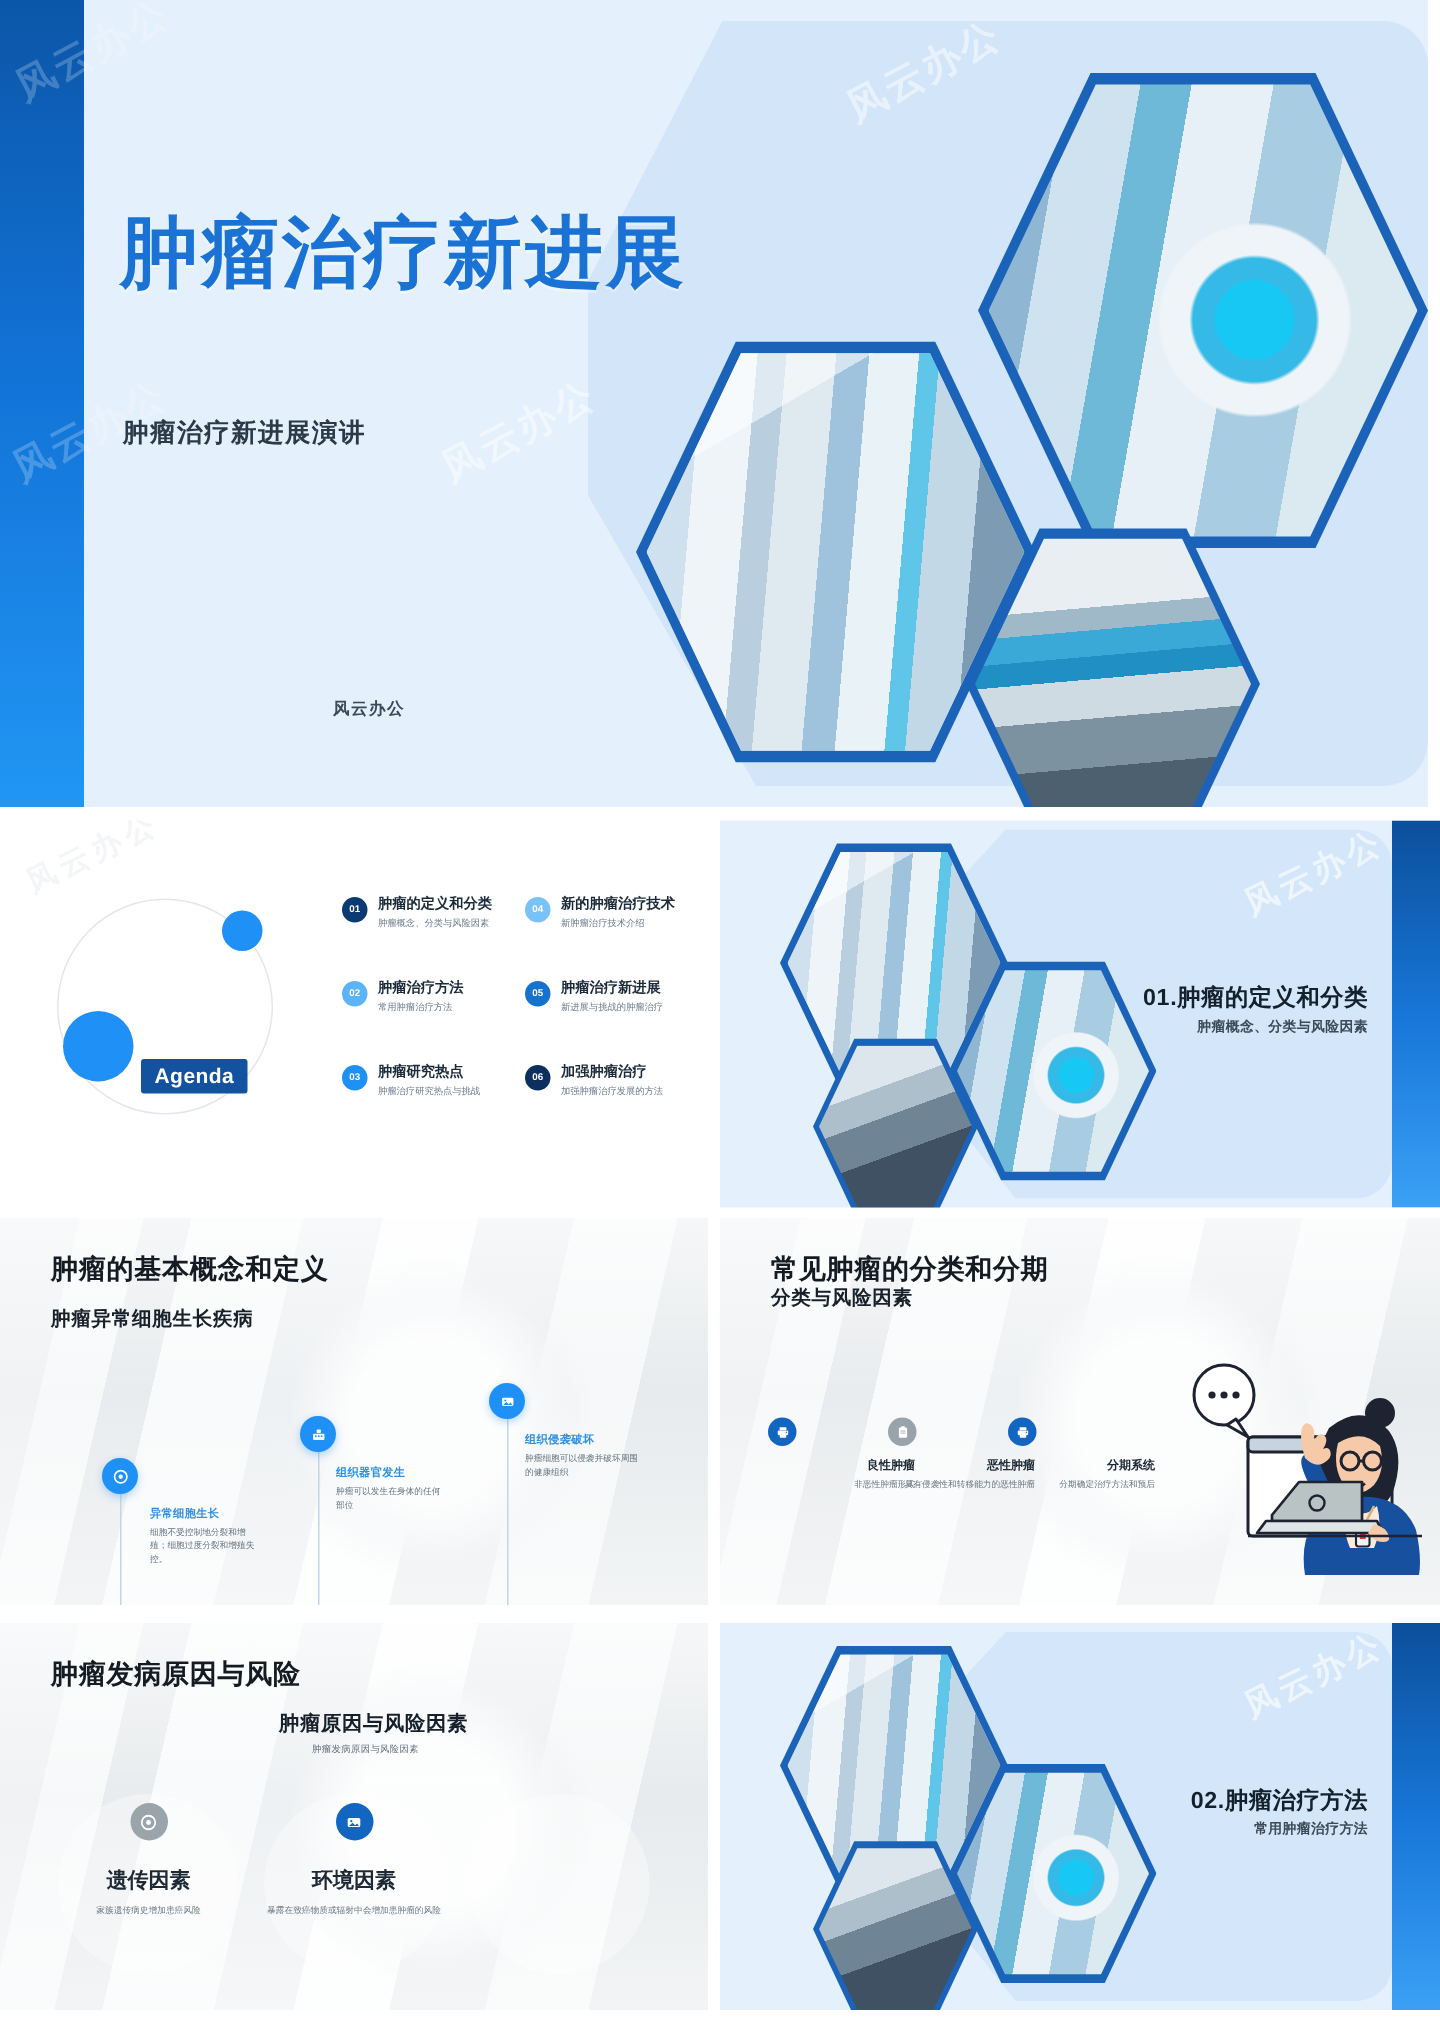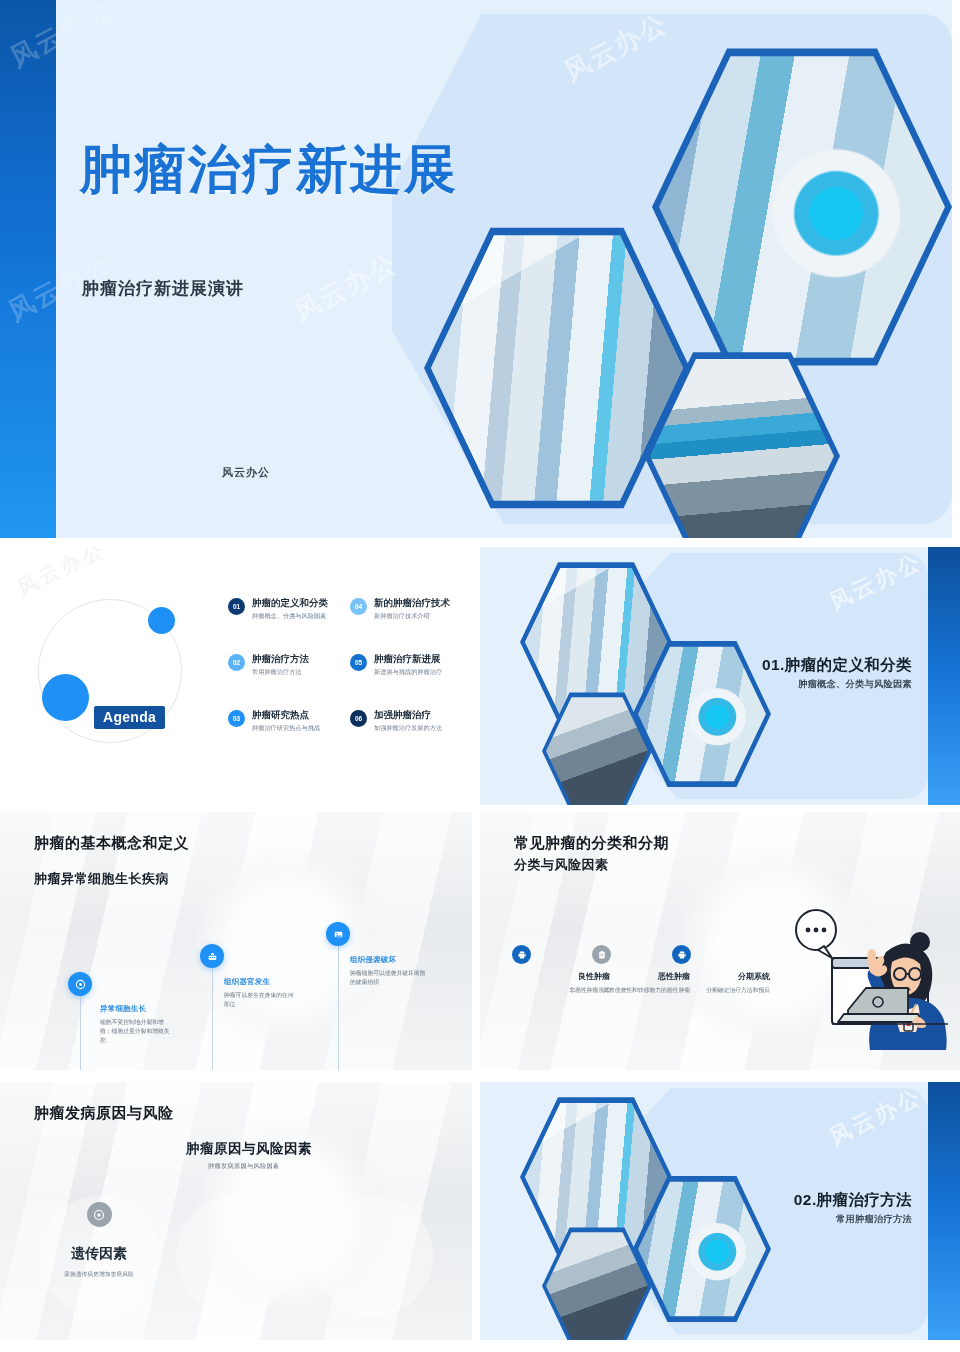--- a/index.html
+++ b/index.html
@@ -162,21 +162,21 @@
       linear-gradient(103deg, #e9ecee 0 10%, #f4f6f7 10% 18%, #dfe3e6 18% 24%,
         #f6f8f9 24% 38%, #e6eaed 38% 48%, #fbfcfc 48% 60%,
         #e2e6e9 60% 72%, #f2f5f6 72% 85%, #dde2e5 85% 100%);
   }
   .bg-photo:after {
     content: ""; position: absolute; inset: 0;
     background: linear-gradient(180deg, rgba(255,255,255,.72) 0%, rgba(255,255,255,.30) 45%, rgba(255,255,255,.62) 100%);
   }
   .c-title {
     position: absolute; left: 34px; top: 22px;
-    font-size: 15px; font-weight: 800; color: #141b22; letter-spacing: .5px;
+    font-size: 18px; font-weight: 800; color: #141b22; letter-spacing: .5px;
   }
   .c-subtitle {
     position: absolute; left: 34px; top: 58px;
     font-size: 13px; font-weight: 800; color: #18202a; letter-spacing: .5px;
   }
 
   
   .tl-node { position: absolute; }
   .tl-circle {
     width: 24px; height: 24px; border-radius: 50%;
@@ -507,20 +507,31 @@
         <svg width="12" height="12" viewBox="0 0 16 16" aria-hidden="true">
           <circle cx="8" cy="8" r="6" stroke="#fff" stroke-width="1.6" fill="none"></circle>
           <circle cx="8" cy="8" r="2.2" fill="#fff"></circle>
         </svg>
       </div>
       <div class="c3-h2">遗传因素</div>
       <div class="c3-s2">家族遗传病史增加患癌风险</div>
     </div>
 
     <div class="c3-halo" style="left:176px; top:114px;"></div>
+    <div class="c3-col" style="left:176px; top:120px;">
+      <div class="c3-icon" style="background:#1266c0">
+        <svg width="12" height="12" viewBox="0 0 16 16" aria-hidden="true">
+          <rect x="2.4" y="4" width="11.2" height="8" rx="1.4" fill="#fff"></rect>
+          <circle cx="5.6" cy="6.8" r="1" fill="#1266c0"></circle>
+          <path d="M3.6 11.2 L6.6 8.2 L9 10.4 L10.8 8.8 L12.4 11.2 Z" fill="#1266c0"></path>
+        </svg>
+      </div>
+      <div class="c3-h2">环境因素</div>
+      <div class="c3-s2">暴露在致癌物质或辐射中会增加患肿瘤的风险</div>
+    </div>
 
     <div class="c3-halo" style="left:313px; top:114px;"></div>
   </section>
 
   <section class="slide slide-sec" id="slide-sec2">
     <div class="sec-bg-shape"></div>
     <div class="sec-rightbar"></div>
     <div class="sec-wm">风云办公</div>
 
     <div class="hex-ring" style="left:40px; top:12px; width:152px; height:166px;">

